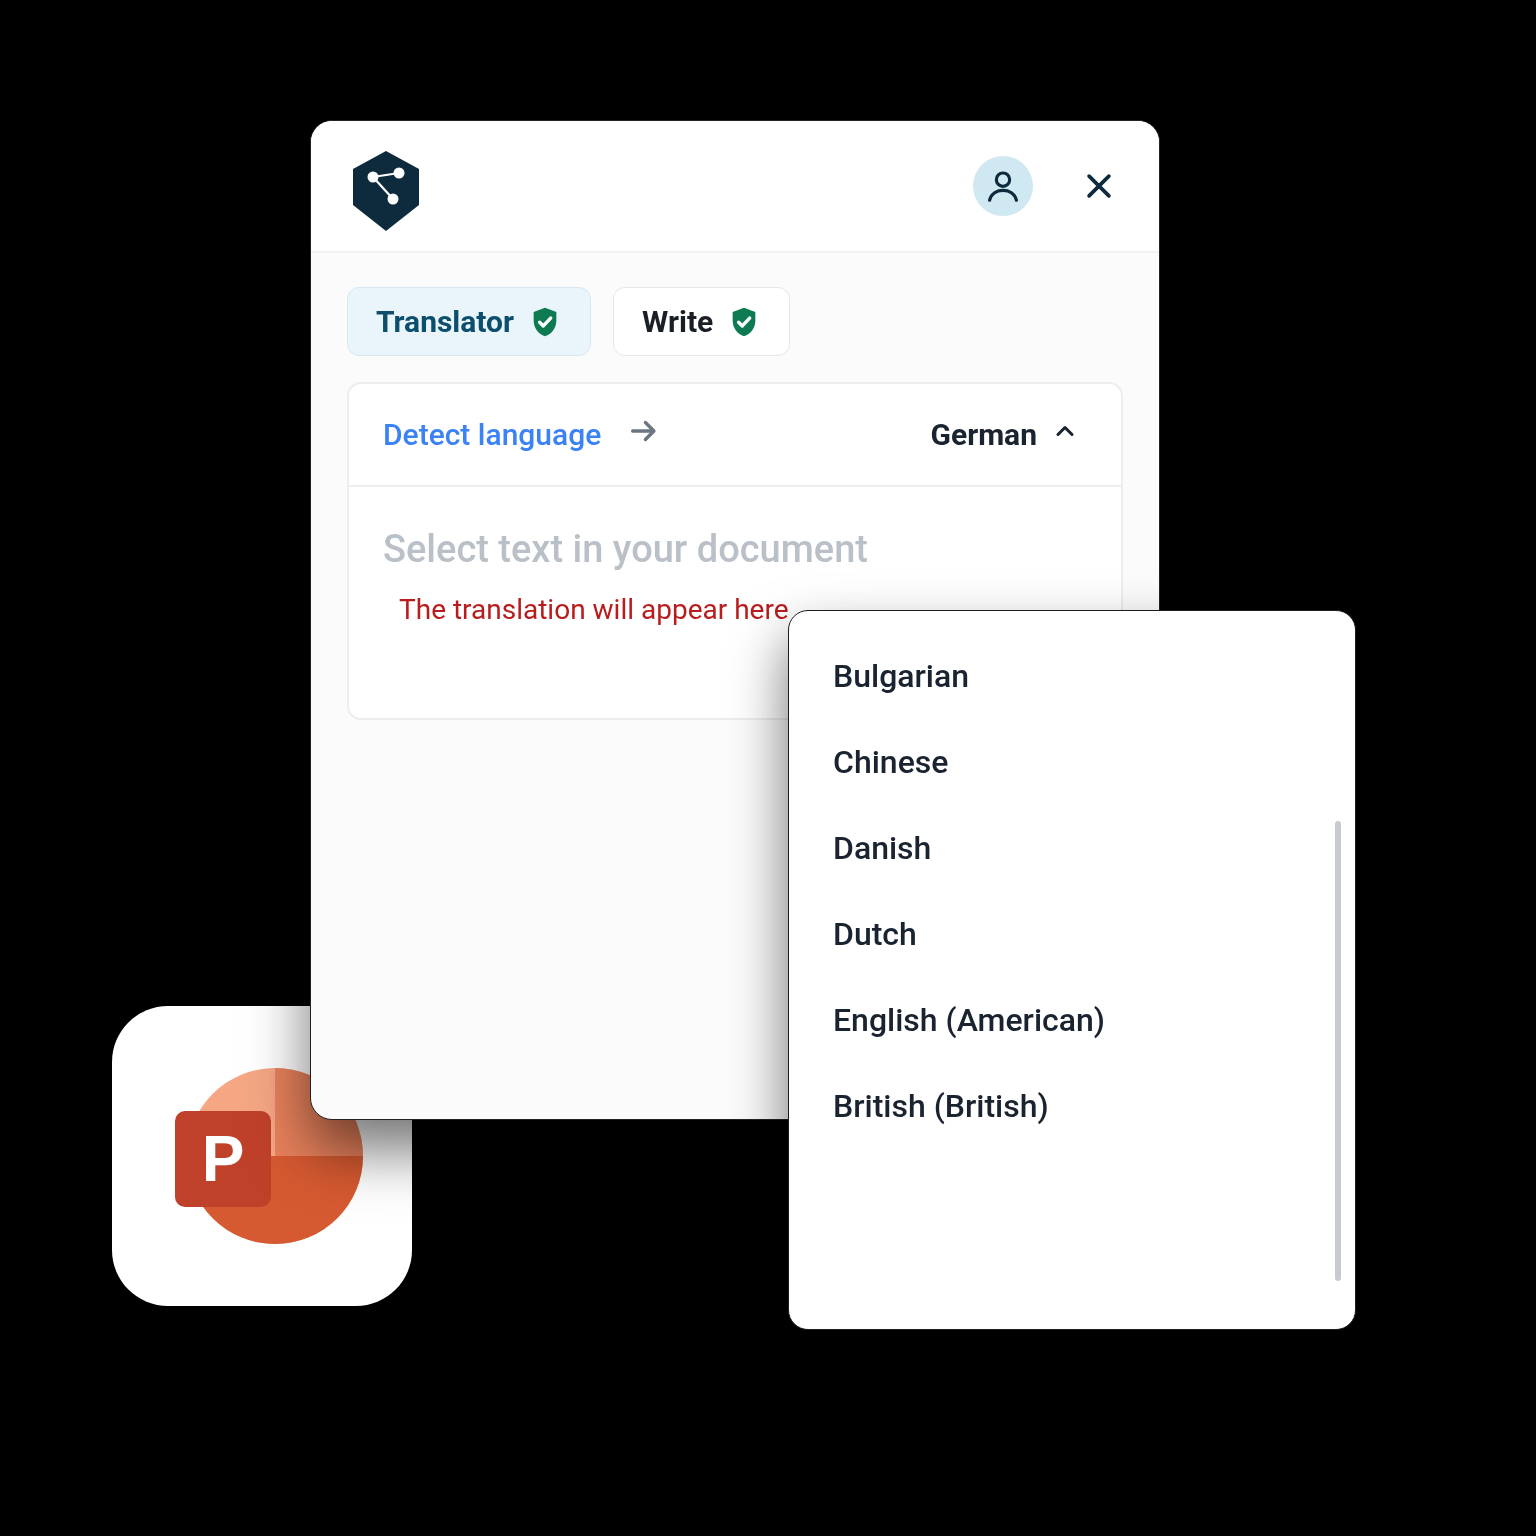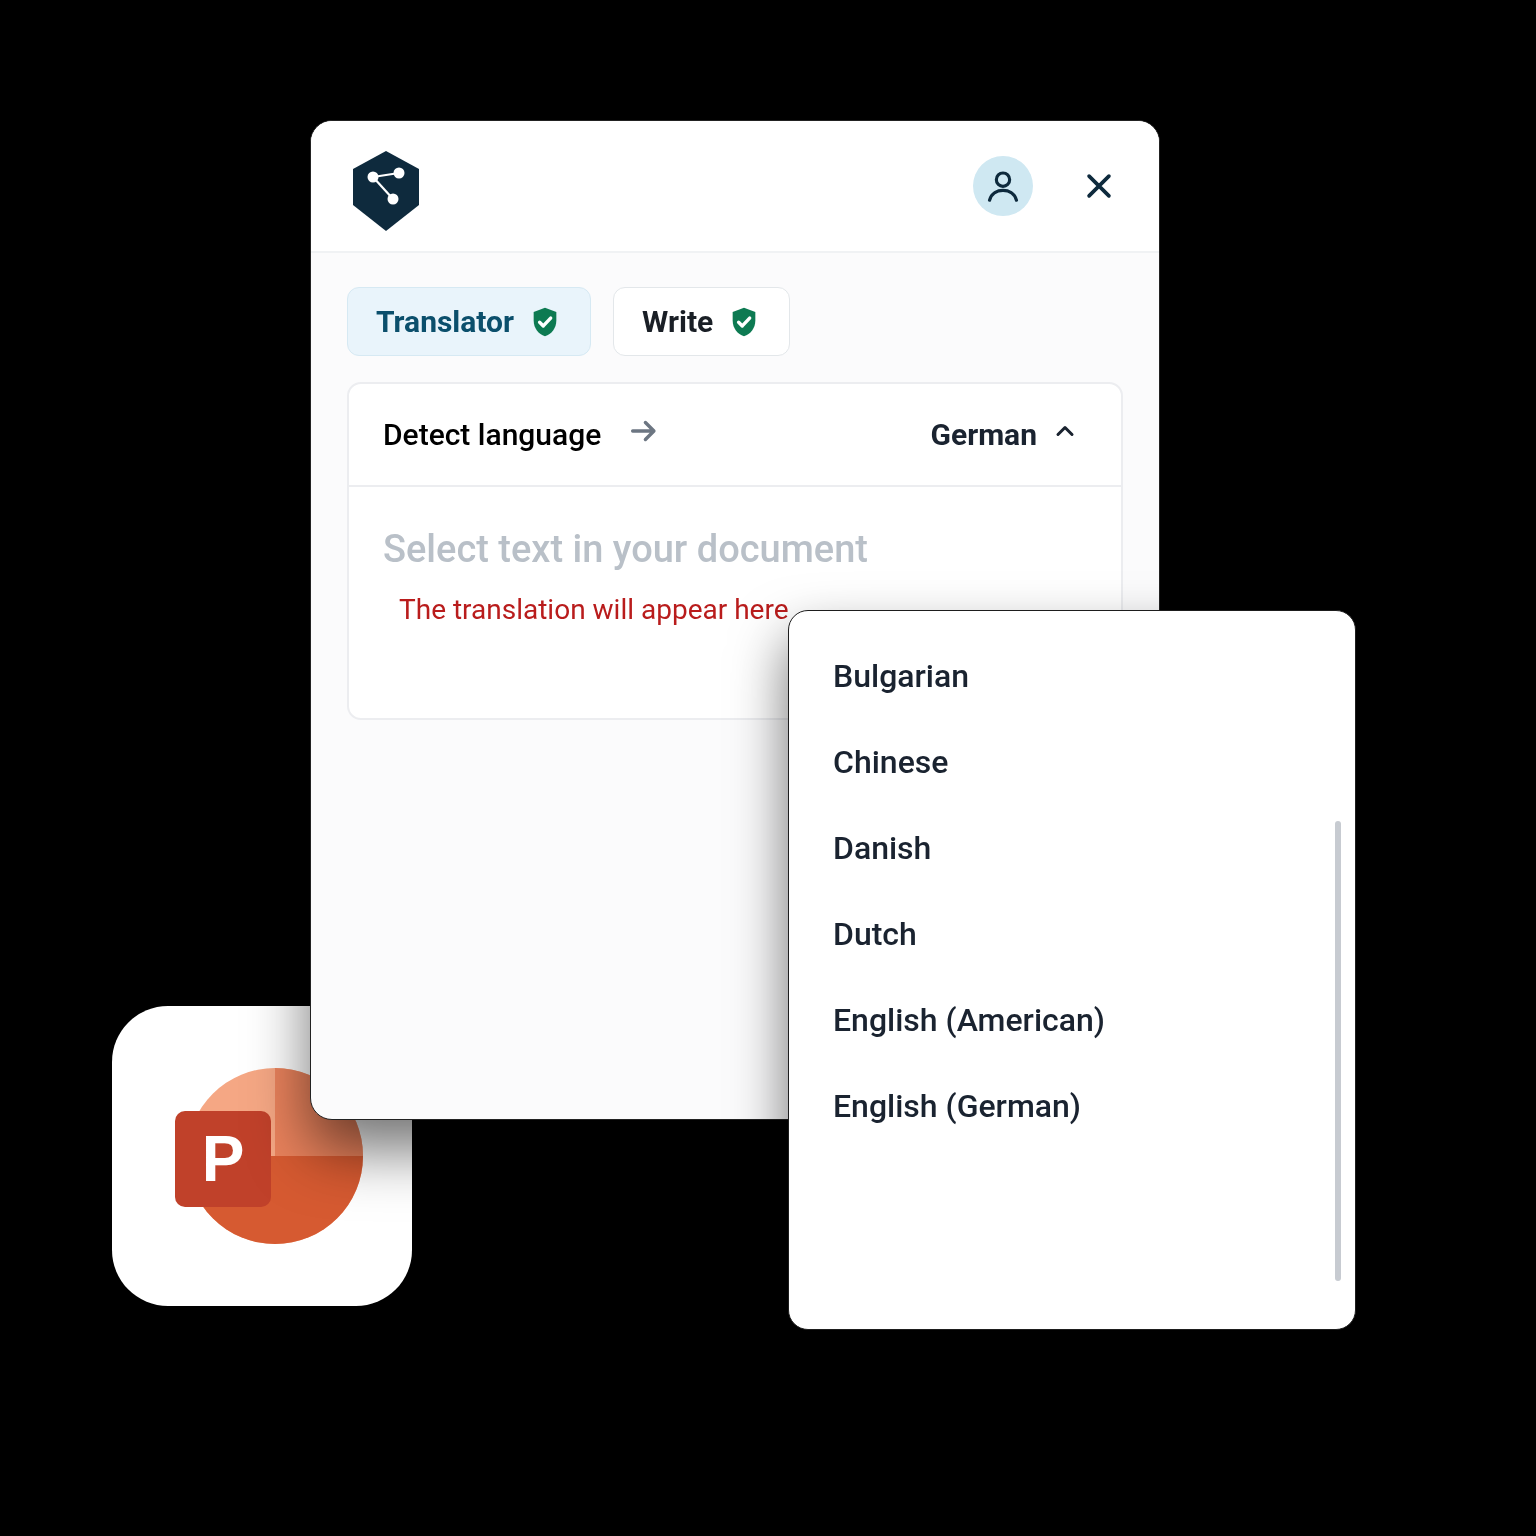--- a/index.html
+++ b/index.html
@@ -62,21 +62,21 @@
     background: #fff;
     border: 2px solid #ecedf0;
     border-radius: 14px;
   }
   .lang-bar {
     display:flex; align-items:center; gap: 26px;
     padding: 30px 34px;
     border-bottom: 2px solid #ecedf0;
     font-size: 30px;
   }
-  .detect-lang { color:#000000; font-weight:500; flex:0 0 auto;text-align:right; }
+  .detect-lang { color:#3b82f6; font-weight:500; flex:0 0 auto;text-align:right; }
   .arrow-icon { color:#6c7682; }
   .target-lang {
     display:flex; align-items:center; gap:14px;
     color:#1a2330; font-weight:700; cursor:pointer;
     margin-left: auto; margin-right: 8px;
   }
   .placeholder-block { padding: 40px 34px 92px 34px; }
   .ph-main { color:#b9c0c8; font-size: 38px; font-weight:500; margin-bottom: 22px; white-space: nowrap; overflow:hidden; }
   .ph-sub  { color:#b91c1c; font-size: 28px; font-weight:400; white-space: nowrap; overflow:hidden;margin-left:16px; }
 
@@ -207,18 +207,18 @@
   </div>
 
   <div class="dropdown">
     <div class="dropdown-inner" id="dd-inner">
 
       <div class="dd-item">Bulgarian</div>
         <div class="dd-item">Chinese</div>
         <div class="dd-item">Danish</div>
         <div class="dd-item">Dutch</div>
         <div class="dd-item">English (American)</div>
-        <div class="dd-item">English (German)</div>
+        <div class="dd-item">British (British)</div>
         <div class="dd-scrollbar"></div>
     </div>
   </div>
 
 </div>
 
 </body></html>

